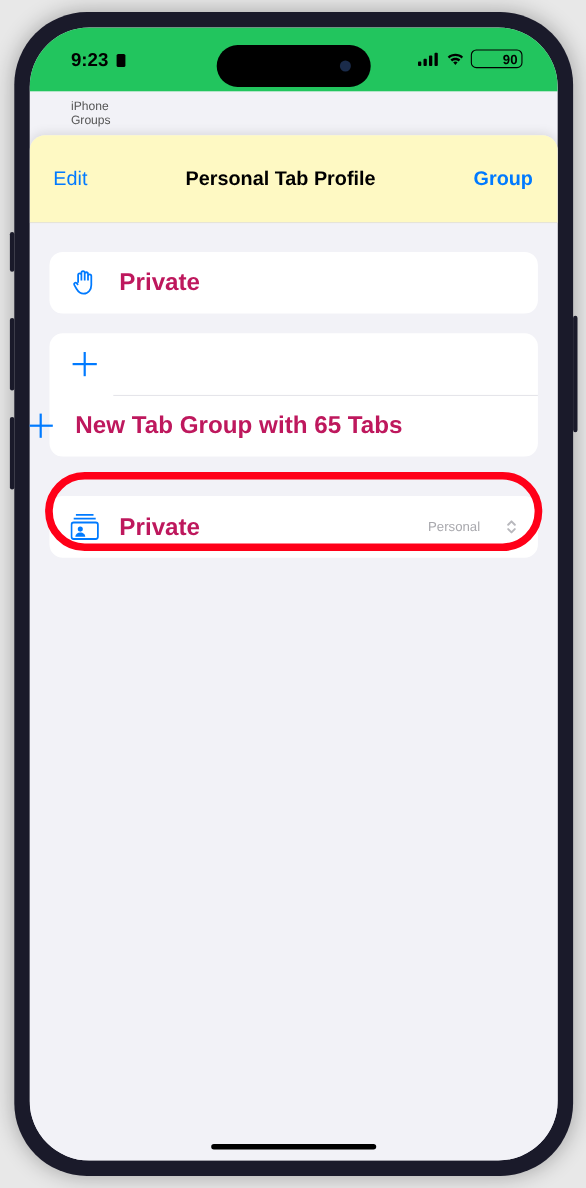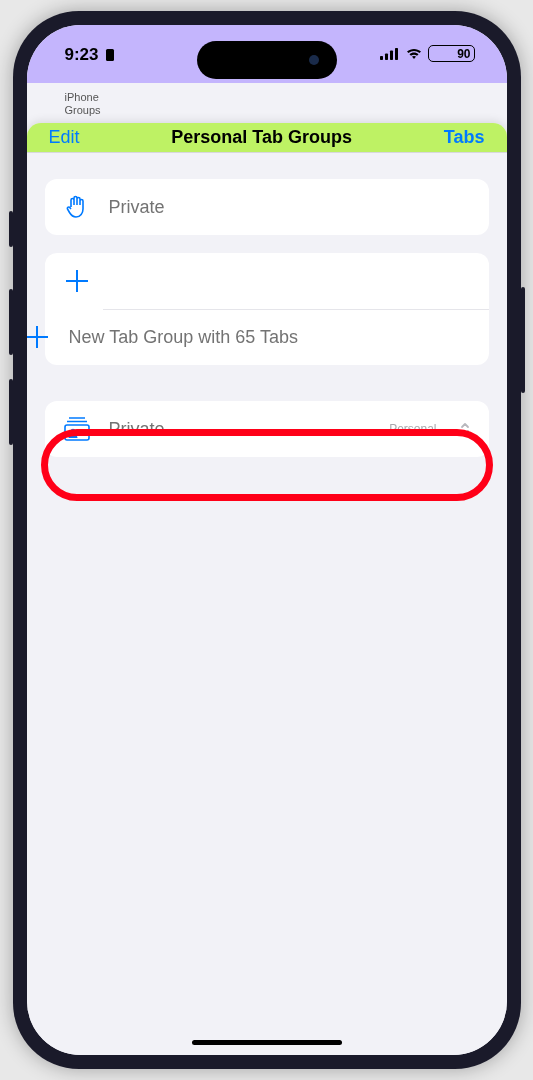--- a/index.html
+++ b/index.html
@@ -87,21 +87,21 @@
       background: #1a2b4a;
       border-radius: 50%;
     }
     
     .status-bar {
       height: 58px;
       padding: 20px 32px 0 38px;
       display: flex;
       justify-content: space-between;
       align-items: flex-start;
-      background: #c4b5fd;
+      background: #22c55e;
       position: relative;
     }
     
     .status-left {
       display: flex;
       align-items: center;
       gap: 4px;
     }
     
     .status-time {
@@ -151,23 +151,23 @@
       background: #f2f2f7;
       border-top-left-radius: 14px;
       border-top-right-radius: 14px;
       box-shadow: 0 -2px 10px rgba(0,0,0,0.1);
     }
     
     .sheet-header {
       display: flex;
       align-items: center;
       justify-content: space-between;
-      padding: 4px 22px;
+      padding: 29px 22px;
       border-bottom: 0.5px solid #d8d8dc;
-      background: #bef264;
+      background: #fef9c3;
       border-top-left-radius: 14px;
       border-top-right-radius: 14px;
     }
     
     .sheet-header .edit {
       color: #007aff;
       font-size: 18px;
     }
     
     .sheet-header .title {
@@ -233,23 +233,24 @@
     .icon-wrap {
       width: 28px;
       height: 28px;
       display: flex;
       align-items: center;
       justify-content: center;
       flex-shrink: 0;
     }
     
     .row-label {
-      font-size: 18px;
-      color: #737373;
+      font-size: 22px;
+      color: #be185d;
       flex: 1;
+      font-weight: bold;
     }
     
     .row-value {
       font-size: 12px;
       color: #a8a8ad;
     }
     
     .plus-icon {
       width: 22px;
       height: 22px;
@@ -346,22 +347,22 @@
       </div>
       <div class="bg-apps">
         <div>iPhone</div>
         <div>Groups</div>
       </div>
     </div>
 
     <div class="sheet">
       <div class="sheet-header">
         <span class="edit">Edit</span>
-        <span class="title">Personal Tab Groups</span>
-        <span class="done">Tabs</span>
+        <span class="title">Personal Tab Profile</span>
+        <span class="done">Group</span>
       </div>
 
       <div class="section first">
         <div class="row">
           <span class="icon-wrap">
             <svg width="24" height="26" viewBox="0 0 24 26" fill="none" stroke="#007aff" stroke-width="1.6">
               <path d="M6 13 V6 a1.5 1.5 0 0 1 3 0 V11 M9 11 V4 a1.5 1.5 0 0 1 3 0 V11 M12 11 V5 a1.5 1.5 0 0 1 3 0 V11 M15 11 V7 a1.5 1.5 0 0 1 3 0 V15 c0 4 -2.5 8 -7 8 c-3 0 -5 -2 -6.5 -4.5 l-2 -3.5 c-0.7 -1.2 0.8 -2.5 2 -1.8 L6 15"></path>
             </svg>
           </span>
           <span class="row-label">Private</span>

